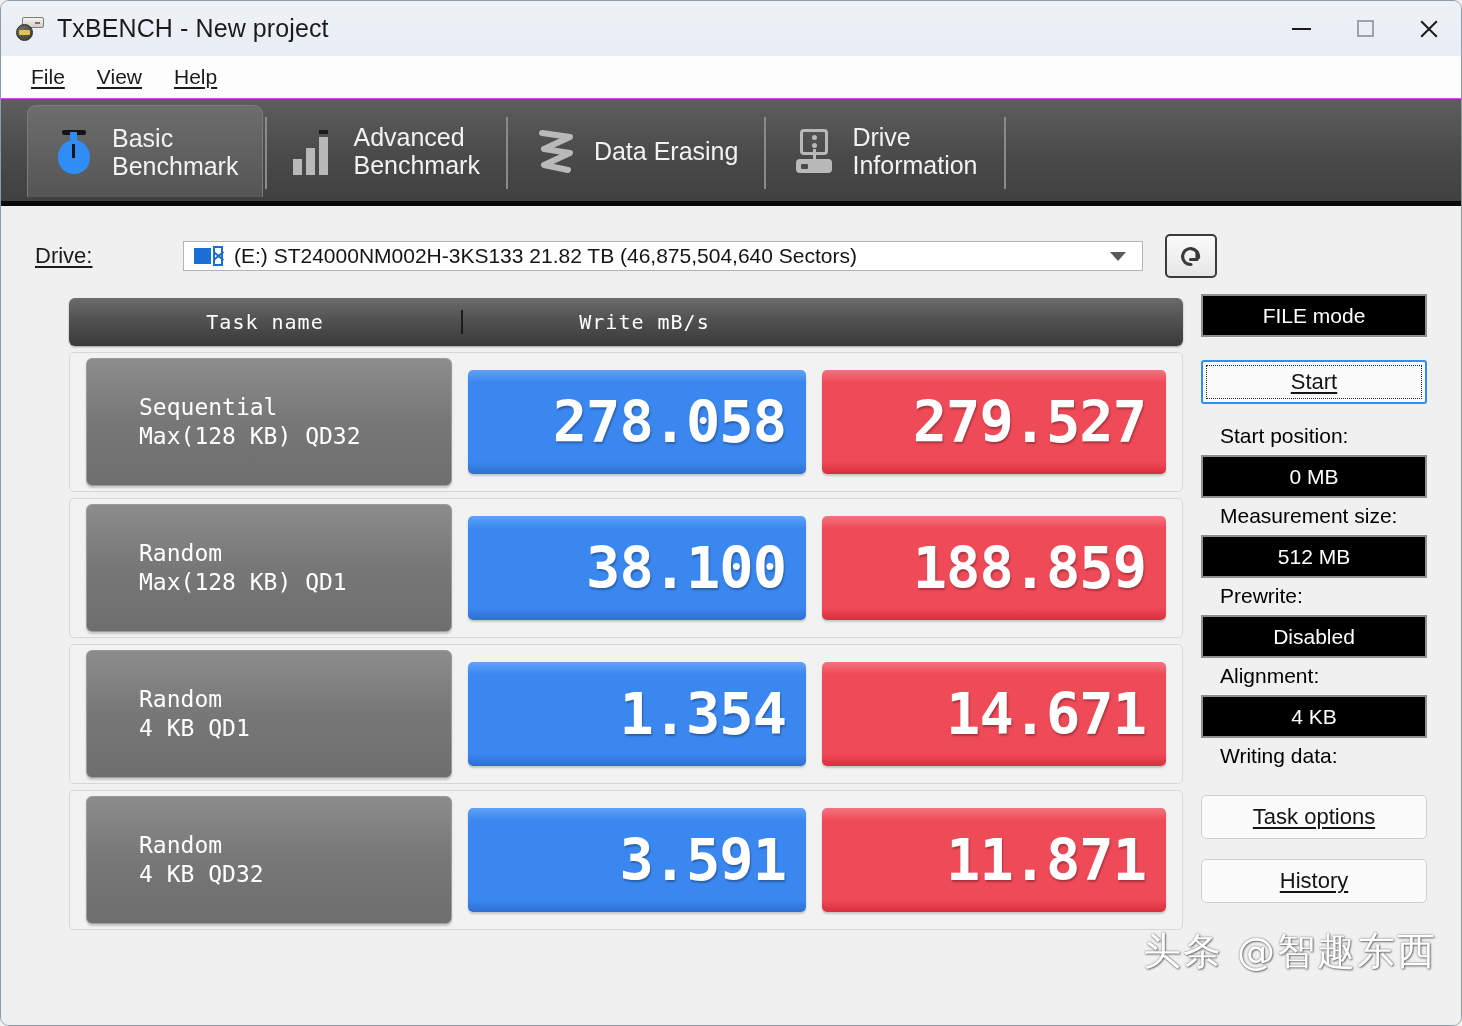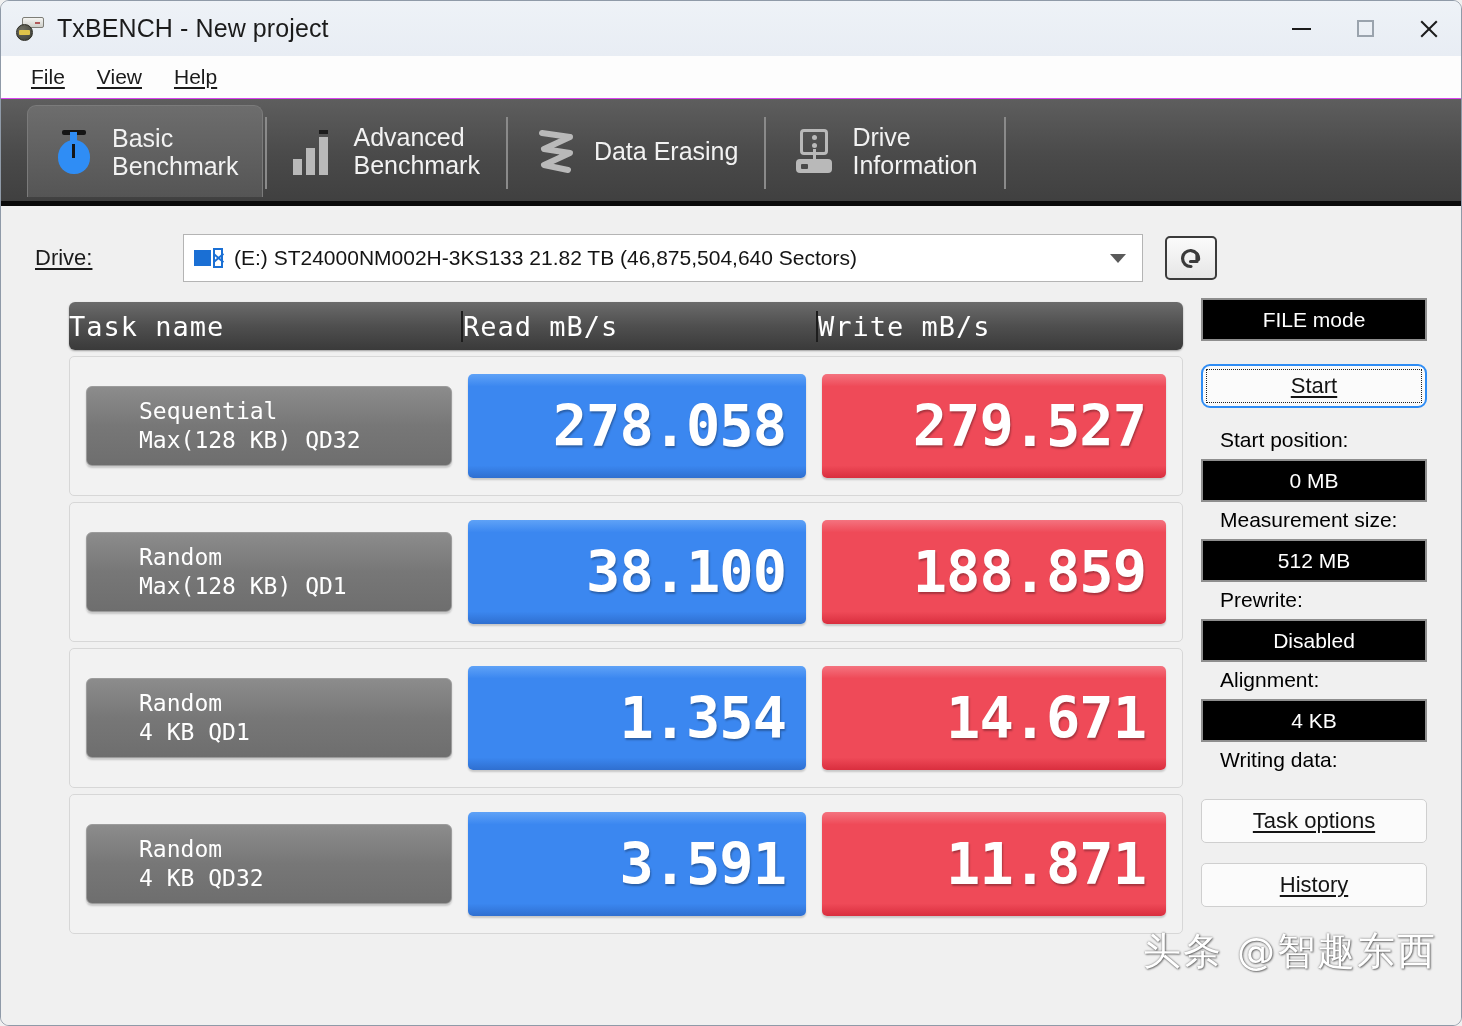--- a/index.html
+++ b/index.html
@@ -174,21 +174,21 @@
   .drive-row {
     display: flex; align-items: center;
     padding: 16px 0 14px 22px; gap: 0;
     flex: 0 0 auto;
   }
   .drive-label {
     font-size: 22px; color: #1b1b1b; width: 148px;
   }
   .drive-label u { text-decoration: underline; text-underline-offset: 3px; }
   .drive-combo {
-    flex: 0 0 960px; height: 48px;
+    flex: 0 0 960px; height: 30px;
     background: #ffffff; border: 1px solid #b4b4b4;
     display: flex; align-items: center;
     padding: 0 10px 0 10px; gap: 10px;
     cursor: default;
   }
   .combo-drive-icon { width: 30px; height: 22px; position: relative; flex:0 0 30px; }
   .combo-drive-icon .blk {
     position:absolute; left:0; top:3px; width:17px; height:16px; background:#1a6fd4;
   }
   .combo-drive-icon .out {
@@ -222,36 +222,36 @@
   .table-wrap { flex: 0 0 1170px; padding: 6px 0 0 56px; }
   .thead {
     display: flex; height: 48px;
     background: linear-gradient(to bottom, #6b6b6b 0%, #4f4f4f 50%, #3a3a3a 100%);
     border-radius: 6px;
     align-items: center;
     box-shadow: 0 1px 2px rgba(0,0,0,0.35);
     width: 1114px;
   }
   .th {
-    color: #ffffff; font-size: 27px; 
+    color: #ffffff; font-size: 20px; text-align: center;
     font-family: "DejaVu Sans Mono", monospace; letter-spacing: 1px;
   }
   .th.c1 { flex: 0 0 392px; }
   .th.c2 { flex: 0 0 355px; border-left: 2px solid #1d1d1d; }
   .th.c3 { flex: 0 0 365px; border-left: 2px solid #1d1d1d; }
 
   .row {
     width: 1114px; height: 140px; margin-top: 6px;
     background: #f2f2f2;
     border: 1px solid #d7d7d7; border-radius: 5px;
     display: flex; align-items: center;
     padding-left: 16px; gap: 16px;
   }
   .cell-task {
-    flex: 0 0 366px; height: 80px;
+    flex: 0 0 366px; height: 128px;
     background: linear-gradient(to bottom, #8c8c8c 0%, #777777 50%, #6e6e6e 100%);
     border: 1px solid #9c9c9c; border-radius: 6px;
     display: flex; flex-direction: column; justify-content: center;
     padding-left: 52px;
     box-shadow: 0 2px 2px rgba(0,0,0,0.18);
   }
   .task-l1, .task-l2 {
     color: #ffffff; font-family: "DejaVu Sans Mono", monospace;
     font-size: 23px; line-height: 1.28; white-space: nowrap;
   }
@@ -282,21 +282,21 @@
   .lcd {
     height: 43px; background: #000000;
     border: 2px solid #8e8e8e;
     display: flex; align-items: center; justify-content: center;
     color: #ffffff; font-size: 21px;
     cursor: default;
   }
   .side-gap-a { height: 23px; }
   .btn-start {
     height: 44px; margin-bottom: 14px;
-    background: #fbfbfb; border: 2px solid #2f8df5; border-radius: 9px;
+    background: #fbfbfb; border: 2px solid #2f8df5; border-radius: 3px;
     display: flex; align-items: center; justify-content: center;
     position: relative; cursor: default;
   }
   .btn-start:after {
     content:""; position:absolute; left:3px; top:3px; right:3px; bottom:3px;
     border: 1px dotted #222;
   }
   .btn-start span { font-size: 22px; color: #141414; position: relative; z-index: 1; }
   .side-label {
     font-size: 21px; color: #000000; margin: 6px 0 7px 19px;
@@ -437,21 +437,20 @@
           <path d="M20 10 L20 17.5 L13.5 17.5" fill="none" stroke="#3a3a3a" stroke-width="3.2" stroke-linecap="round" stroke-linejoin="round"></path>
         </svg>
       </div>
     </div>
 
     <div class="content-row">
 
       <div class="table-wrap">
         <div class="thead">
           <div class="th c1">Task name</div>
-          <div class="th c2">Read mB/s</div>
           <div class="th c3">Write mB/s</div>
         </div>
 
         <div class="row">
           <div class="cell-task">
             <div class="task-l1">Sequential</div>
             <div class="task-l2">Max(128 KB) QD32</div>
           </div>
           <div class="cell-val cell-read">
             <span class="val-text">278.058</span>

